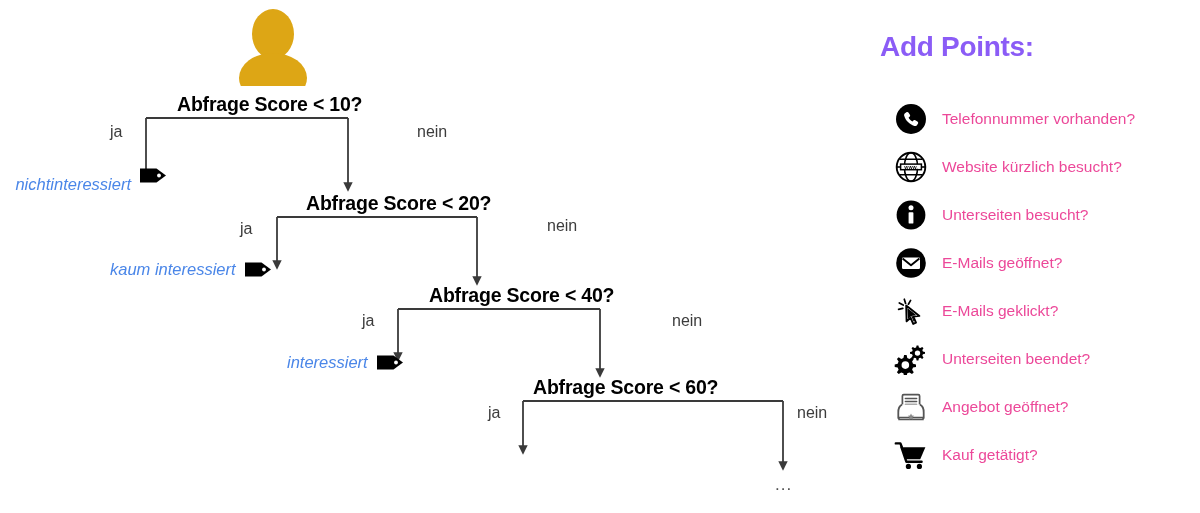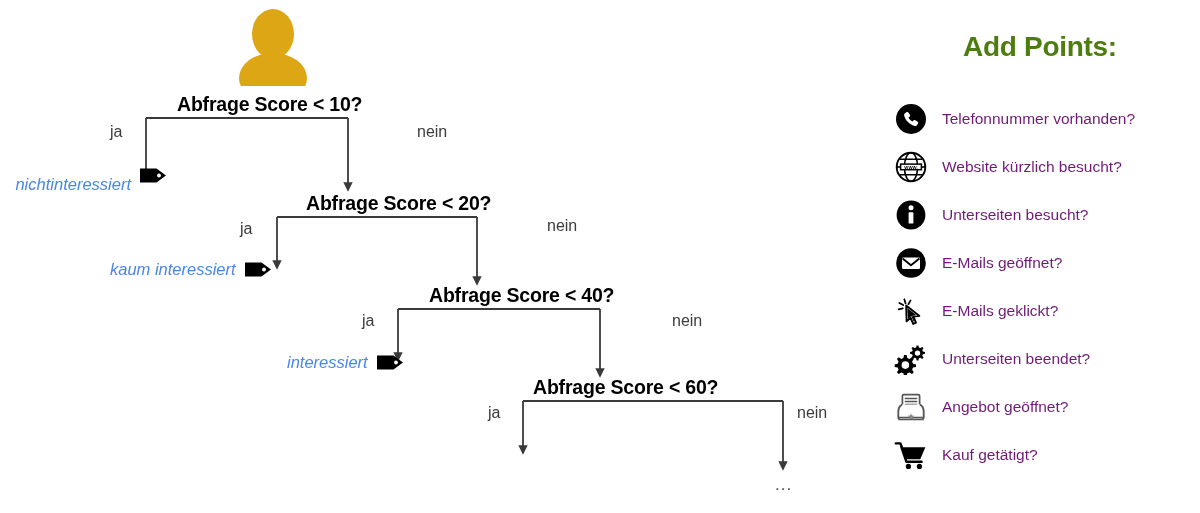--- a/index.html
+++ b/index.html
@@ -98,24 +98,23 @@
     top: 0;
     width: 320px;
     height: 513px;
   }
 
   #points-title {
     position: absolute;
     top: 33px;
     left: 0;
     width: 320px;
-    text-align: center;
     font-size: 28px;
     font-weight: bold;
-    color: #4d7c0f;
+    color: #8b5cf6;
     letter-spacing: -0.3px;
     line-height: 1;
   }
 
   #points-list {
     position: absolute;
     top: 95px;
     left: 14px;
     width: 306px;
     list-style: none;
@@ -134,21 +133,21 @@
     flex: 0 0 34px;
     width: 34px;
     height: 34px;
     display: flex;
     align-items: center;
     justify-content: center;
   }
 
   .point-label {
     font-size: 15.5px;
-    color: #701a75;
+    color: #ec4899;
     white-space: nowrap;
     line-height: 1;
   }
 </style>
 </head>
 <body>
 
 <div id="canvas">
 
   <div id="tree-panel">

